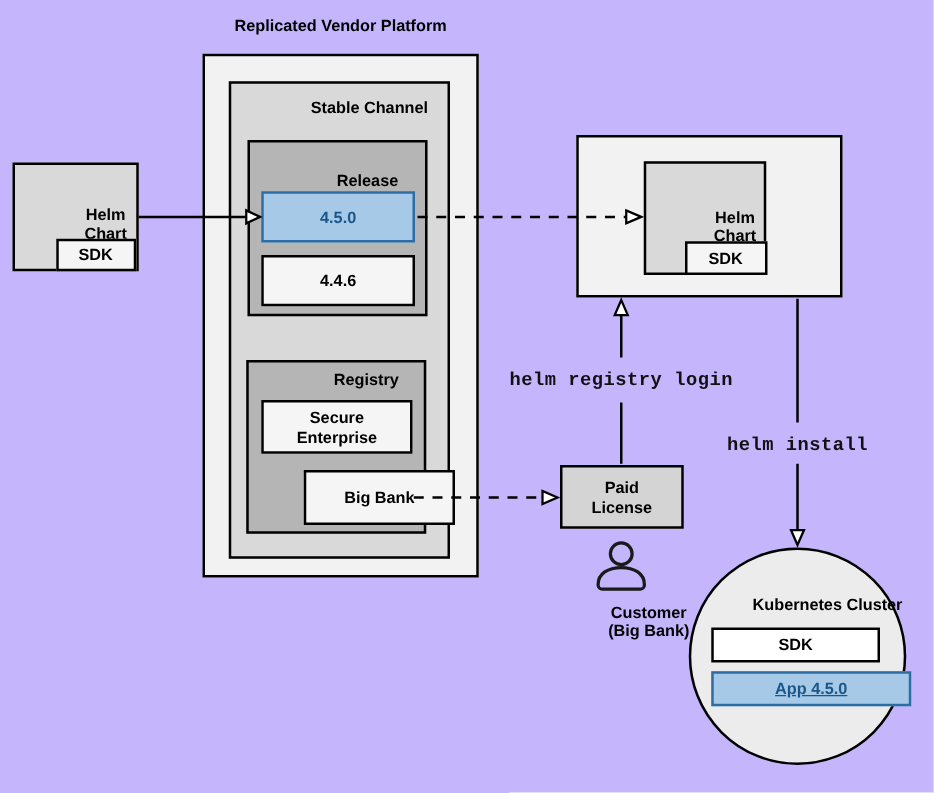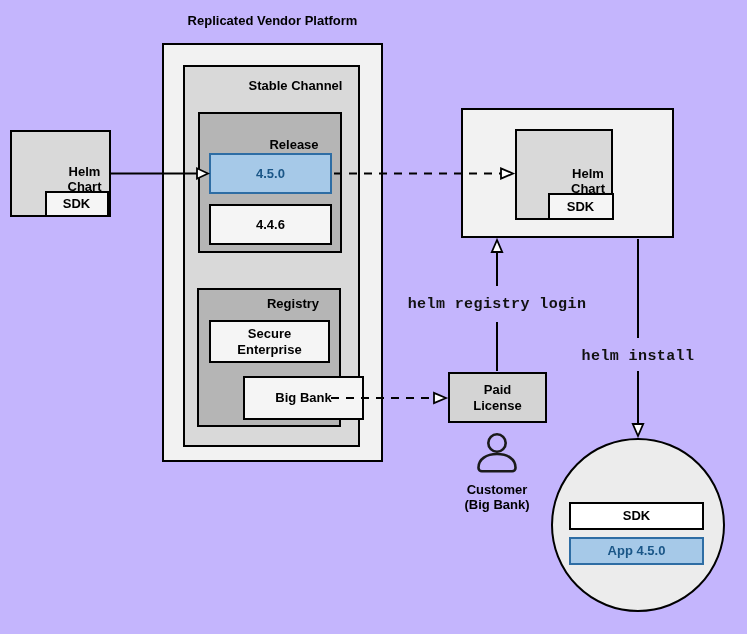--- a/index.html
+++ b/index.html
@@ -66,30 +66,31 @@
   <div class="box fill-lightest" style="left:461px;top:108px;width:213px;height:130px;"></div>
 
   <div class="box fill-mid" style="left:515px;top:129px;width:98px;height:91px;">
     <div class="lbl" style="margin-top:36px;">Helm Chart</div>
     <div class="box fill-light flexc" style="right:-2.5px;bottom:-2px;width:66px;height:27px;">SDK</div>
   </div>
 
   <div class="box fill-mid2 flexc" style="left:448px;top:372px;width:99px;height:51px;">Paid
 License</div>
 
-  <div class="toplabel" style="left:447px;top:483px;width:100px;">Customer
+  <div class="toplabel" style="left:469px;top:483px;width:100px;">Customer
 (Big Bank)</div>
 
   <div class="cmd" style="left:638px;top:348px;">helm install</div>
 
   <div class="cmd" style="left:497px;top:296px;">helm registry login</div>
 
   <div class="box circle" style="left:551px;top:438px;width:174px;height:174px;">
+    <div class="lbl" style="margin-top:37px;">Kubernetes Cluster</div>
     <div class="box fill-white flexc" style="left:16px;top:62px;width:135px;height:28px;">SDK</div>
-    <div class="box hl flexc" style="left:16px;top:97px;width:135px;height:28px;">App 4.5.0</div>
+    <div class="box hl flexc" style="left:16px;top:97px;width:160px;height:28px;text-decoration:underline;">App 4.5.0</div>
   </div>
 
   <svg id="connectors" width="747" height="634" viewBox="0 0 747 634">
 
     <line x1="111" y1="173.5" x2="197" y2="173.5" stroke="#000" stroke-width="2"></line>
     <polygon points="208,173.5 197,168.3 197,178.7" fill="#fff" stroke="#000" stroke-width="1.8"></polygon>
 
     <line x1="334" y1="173.5" x2="501" y2="173.5" stroke="#000" stroke-width="2" stroke-dasharray="8 7"></line>
     <polygon points="513,173.5 501,168.3 501,178.7" fill="#fff" stroke="#000" stroke-width="1.8"></polygon>
 

